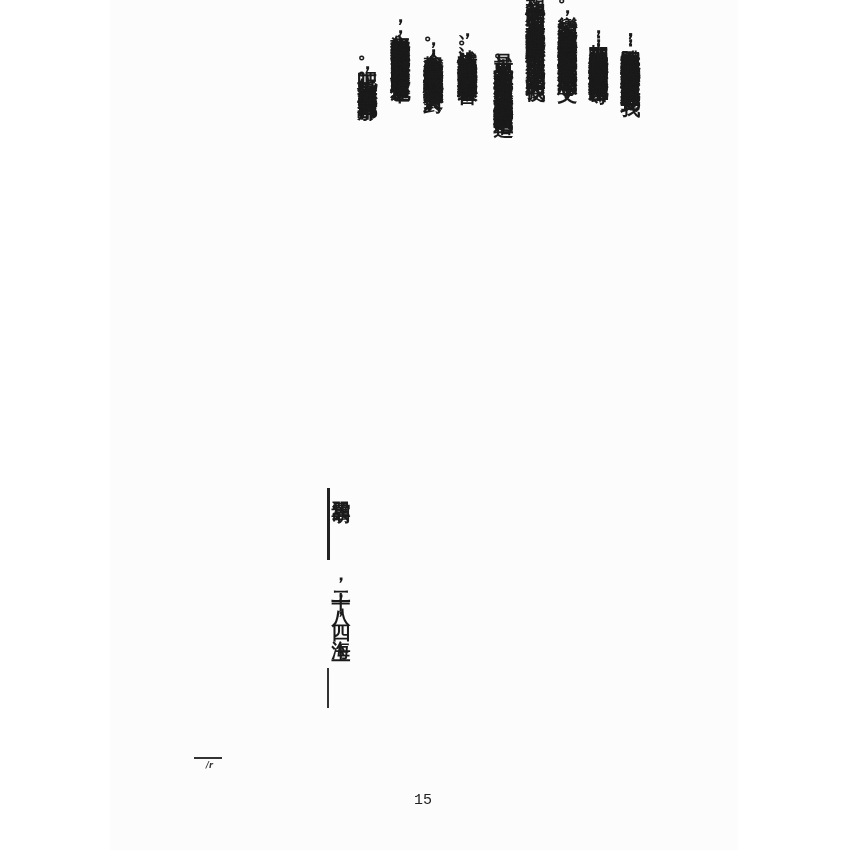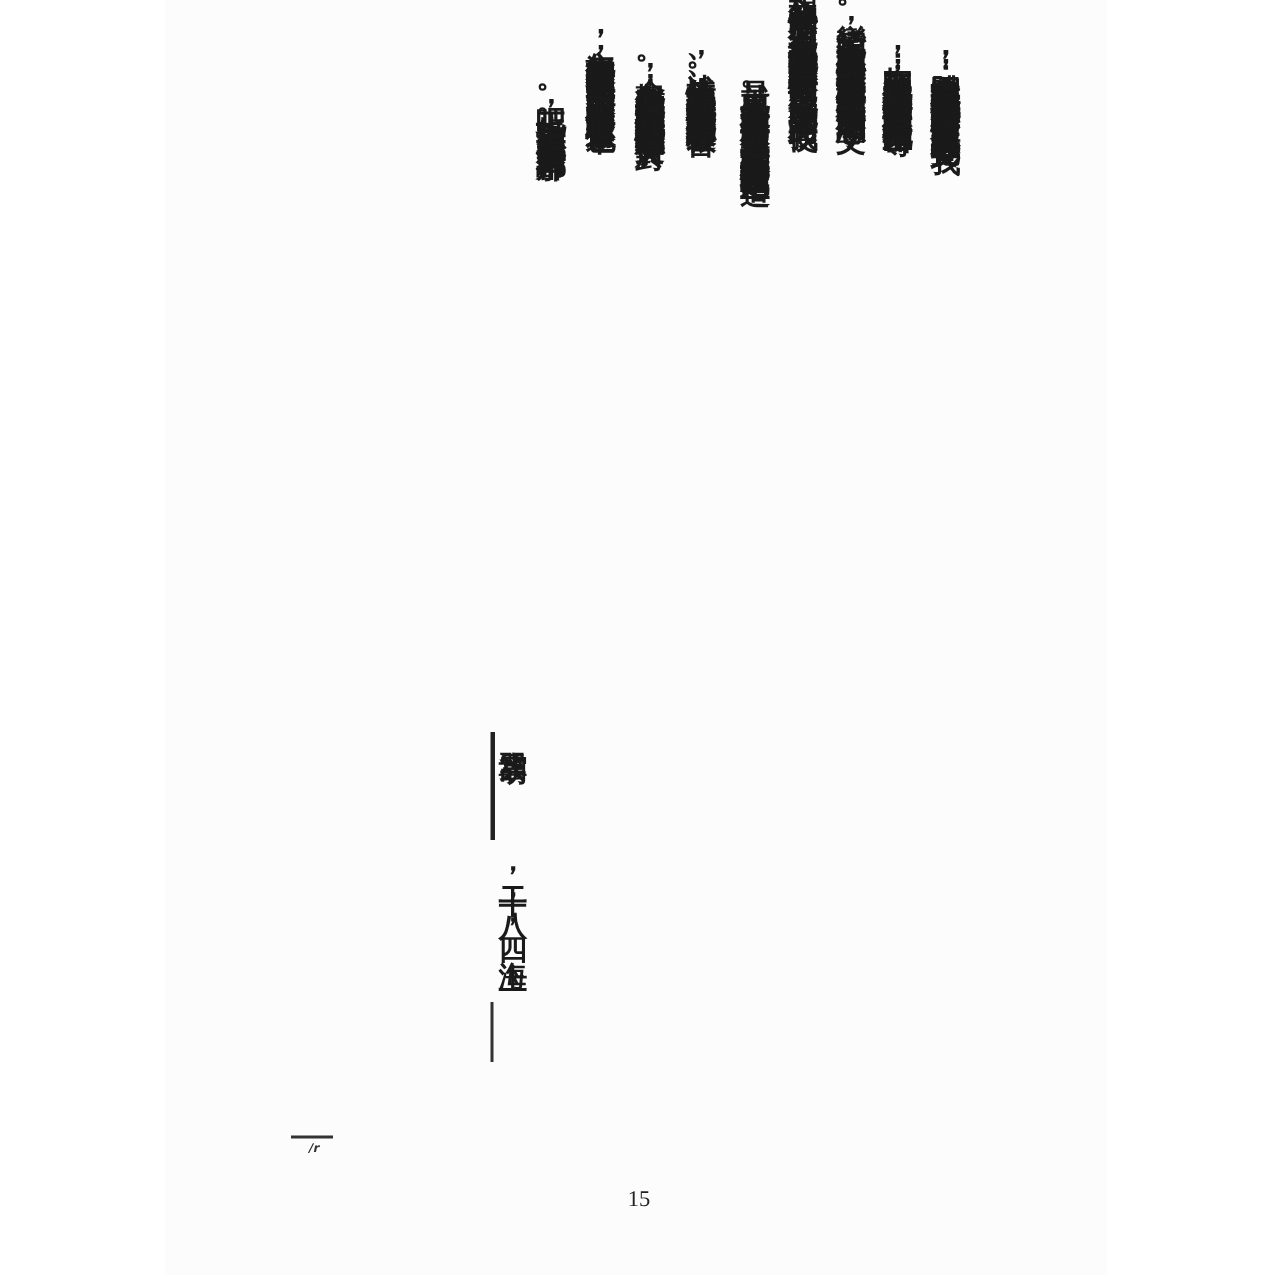--- a/index.html
+++ b/index.html
@@ -58,22 +58,21 @@
       top: 668px;
       width: 2px;
       height: 40px;
       background: #333;
     }
     .page-number {
       position: absolute;
       left: 304px;
       top: 792px;
       width: 24px;
-      text-align: center;
-      font-family: Liberation Serif, serif;
+      font-family: Liberation Mono, monospace;
       font-size: 15px;
       color: #222;
     }
     .smudge {
       position: absolute;
       left: 84px;
       top: 757px;
       width: 30px;
       height: 12px;
     }

